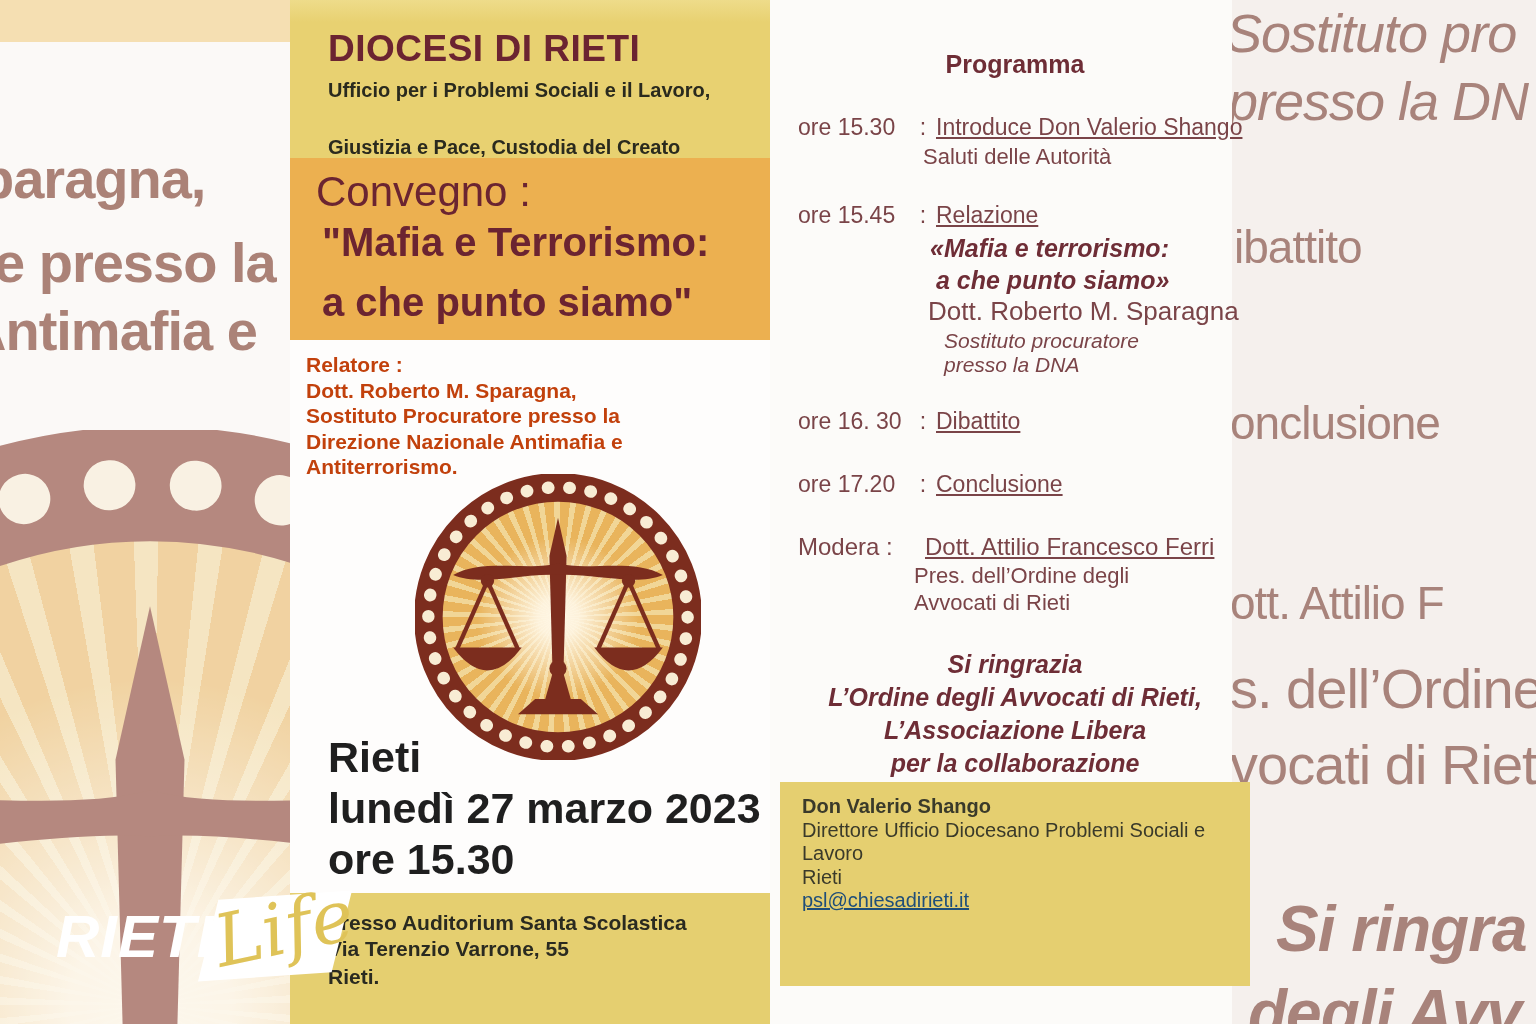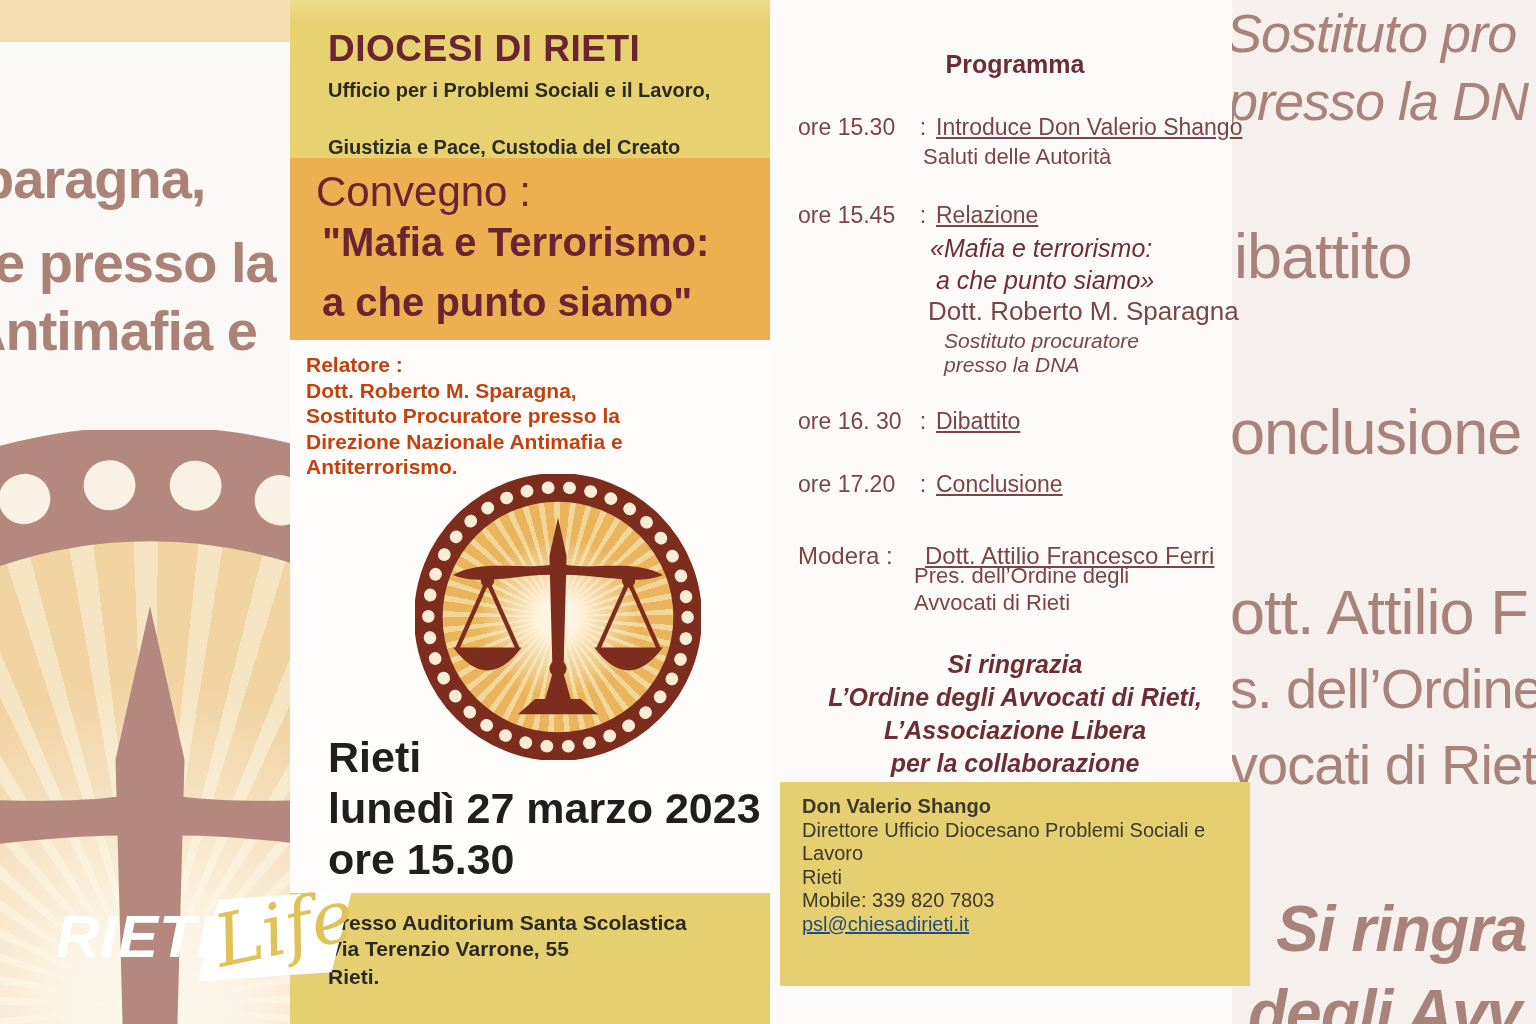--- a/index.html
+++ b/index.html
@@ -7,21 +7,21 @@
     position:relative;width:1536px;height:1024px;overflow:hidden;
     font-family:"Liberation Sans",sans-serif;background:#fdfcfa;
   }
   .abs{position:absolute;}
 
   
   #bg-left{left:0;top:0;width:290px;height:1024px;background:#fbf9f7;overflow:hidden;}
   #bg-left .tan-band{position:absolute;left:0;top:0;width:290px;height:42px;background:#f5dfb2;}
   .bg-frag{position:absolute;color:#ab8277;font-weight:bold;font-size:56px;white-space:nowrap;letter-spacing:-1px;}
   #bg-right{left:1232px;top:0;width:304px;height:1024px;background:#f5f0ed;overflow:hidden;}
-  .bg-frag-r{position:absolute;color:#a8837b;font-size:63px;white-space:nowrap;letter-spacing:-1px;}
+  .bg-frag-r{position:absolute;color:#a8837b;font-size:46px;white-space:nowrap;letter-spacing:-1px;}
   .frag-italic{font-style:italic;font-size:54px;}
   .frag-bolditalic{font-style:italic;font-weight:bold;font-size:64px;}
 
   
   #center-col{left:290px;top:0;width:480px;height:1024px;background:#fefdfc;}
   #right-col{left:770px;top:0;width:462px;height:1024px;background:#fcfbf9;}
 
   
   #header-box{left:290px;top:0;width:480px;height:158px;background:linear-gradient(180deg,#eedc8a 0%,#e8d171 14%);}
   #header-title{position:absolute;left:38px;top:28px;font-size:37px;font-weight:bold;color:#6b2431;letter-spacing:.5px;}
@@ -59,23 +59,23 @@
   #wm-rieti{position:absolute;left:0;top:24px;color:#ffffff;font-size:60px;font-weight:bold;font-style:italic;letter-spacing:1px;}
   #wm-box{position:absolute;left:152px;top:18px;width:134px;height:80px;background:#ffffff;transform:rotate(-4deg) skewX(-18deg);}
   #wm-life{position:absolute;left:158px;top:8px;color:#dfc358;font-family:"DejaVu Serif",serif;font-style:italic;font-size:72px;transform:rotate(-12deg);}
 
   
   #prog-title{left:780px;top:50px;width:470px;text-align:center;font-size:25px;font-weight:bold;color:#6e2d36;}
   .prog-row{position:absolute;left:798px;color:#7a4448;font-size:23px;white-space:nowrap;text-decoration:underline;}
   .prog-time{display:inline-block;width:112px;}
   .prog-colon{display:inline-block;width:26px;text-align:center;}
   .prog-sub{position:absolute;color:#7a4448;white-space:nowrap;}
-  .quote{font-weight:normal;font-style:italic;font-size:25px;color:#6e2d36;text-align:right;}
+  .quote{font-weight:bold;font-style:italic;font-size:25px;color:#6e2d36;text-align:right;}
   .role-italic{font-style:italic;font-size:21px;margin-left:12px;}
-  #mod-label{display:inline-block;width:127px;margin-top:9px;}
+  #mod-label{display:inline-block;width:127px;}
 
   
   #thanks{left:780px;top:648px;width:470px;text-align:center;color:#6e2d36;font-weight:bold;font-style:italic;font-size:25px;line-height:33px;}
 
   
   #contact-box{left:780px;top:782px;width:470px;height:204px;background:#e5cf70;box-sizing:border-box;padding:13px 20px 0 22px;color:#3a3a2a;font-size:20px;line-height:23.5px;}
   #contact-name{font-weight:bold;}
   #contact-email{color:#1f4e79;text-decoration:underline;cursor:pointer;}
 </style>
 </head>
@@ -218,21 +218,20 @@
     <div>Si ringrazia</div>
     <div>L’Ordine degli Avvocati di Rieti,</div>
     <div>L’Associazione Libera</div>
     <div>per la collaborazione</div>
   </div>
 
   <div id="contact-box" class="abs">
     <div id="contact-name">Don Valerio Shango</div>
     <div>Direttore Ufficio Diocesano Problemi Sociali e Lavoro</div>
     <div>Rieti</div>
-    <div>Mobile: 339 820 7803</div>
     <div><a id="contact-email">psl@chiesadirieti.it</a></div>
   </div>
 
   <div id="watermark" class="abs">
     <div id="wm-box"></div>
     <div id="wm-rieti">RIETI</div>
     <div id="wm-life">Life</div>
   </div>
 
 </div>

